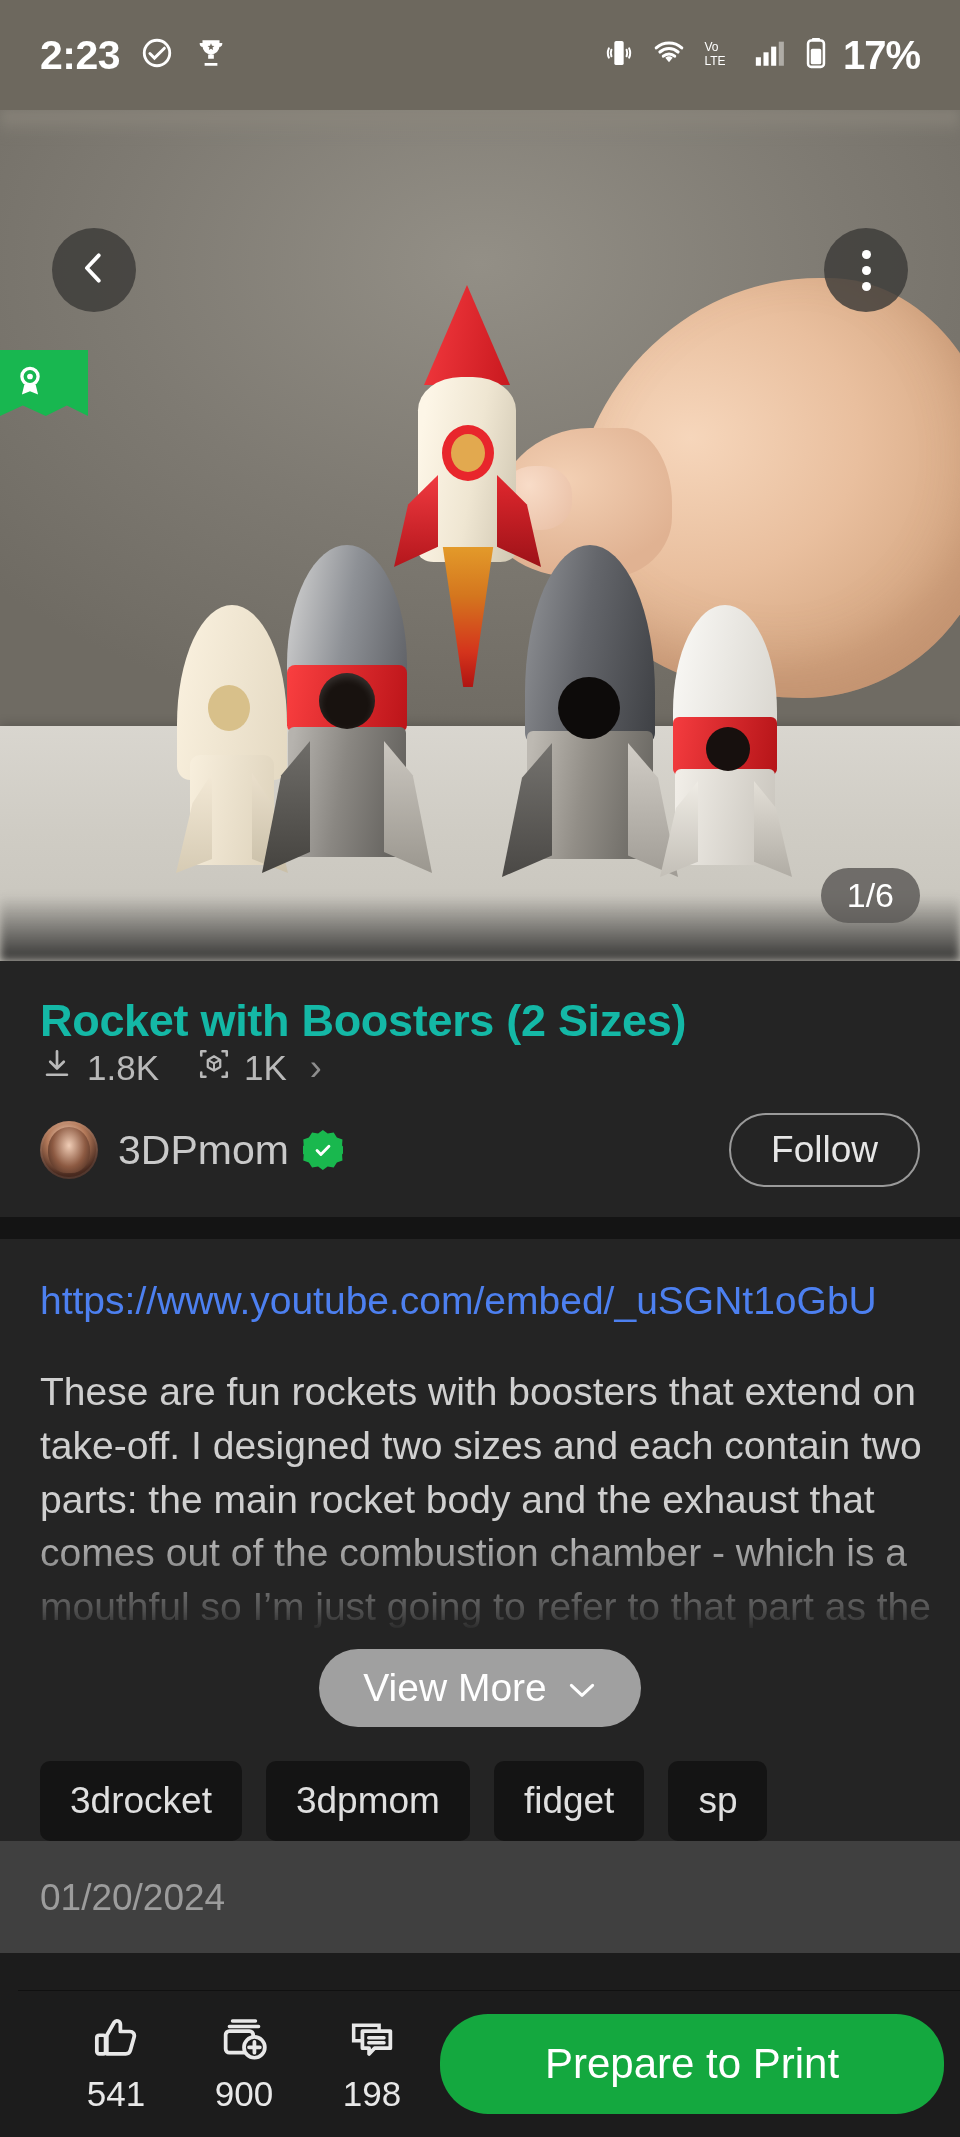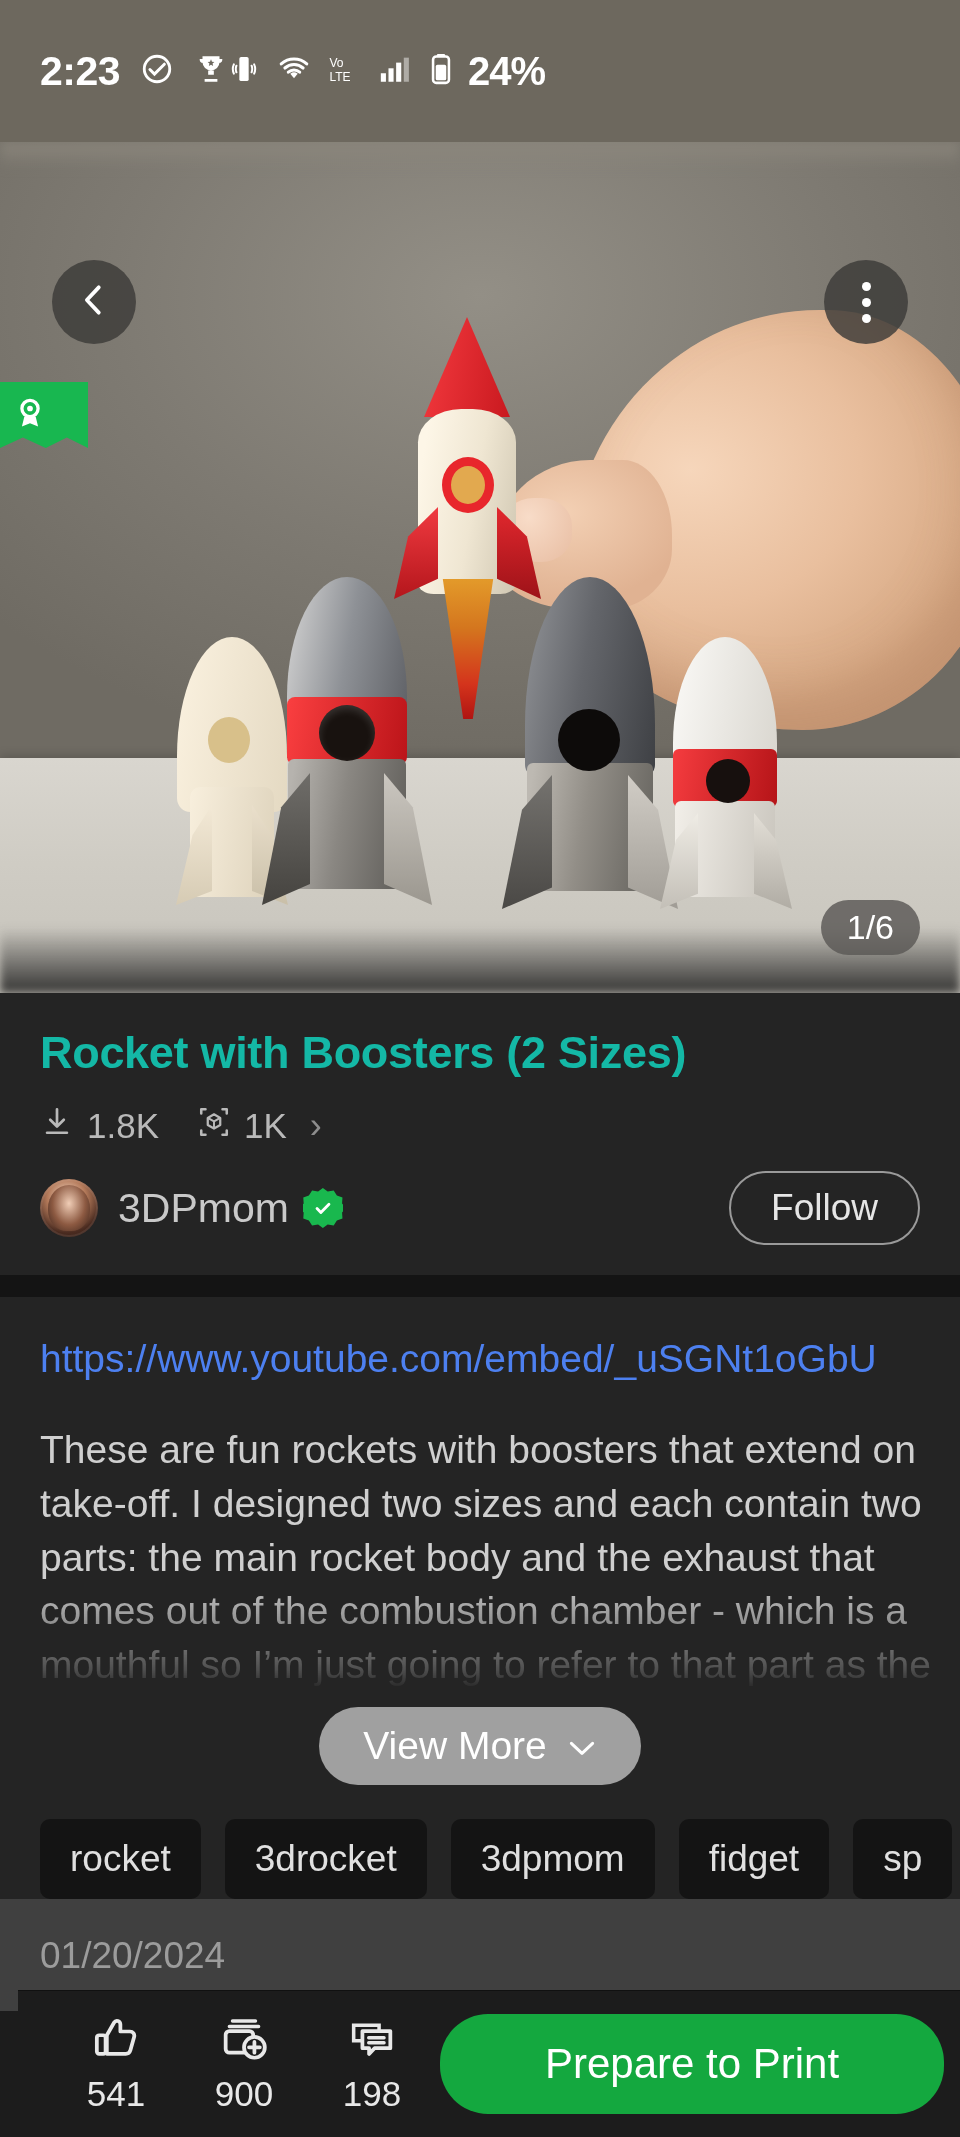--- a/index.html
+++ b/index.html
@@ -6,23 +6,23 @@
   html, body {
     width:960px; height:2137px;
     background:#0f0f0f;
     font-family:"Liberation Sans", sans-serif;
     overflow:hidden;
   }
   .phone { position:relative; width:960px; height:2137px; background:#1c1c1c; }
 
   
   .statusbar{
-    position:relative; height:142px; width:100%;
+    position:relative; height:110px; width:100%;
     background:linear-gradient(180deg,#6d685e 0%,#6d685e 100%);
-    display:flex; align-items:center; justify-content:flex-start;
+    display:flex; align-items:center; justify-content:space-between;
     padding:0 40px; color:#fff;
   }
   .sb-left{ display:flex; align-items:center; gap:20px; }
   .sb-time{ font-size:41px; font-weight:700; letter-spacing:-0.5px; }
   .sb-right{ display:flex; align-items:center; gap:14px; }
   .sb-batt-text{ font-size:40px; font-weight:700; letter-spacing:-1px; }
   .ico{ display:inline-block; }
 
   
   .hero{ position:relative; width:100%; height:851px; overflow:hidden; background:#8c8880; }
@@ -217,21 +217,21 @@
   }
   .hero-fade{
     position:absolute; left:0; right:0; bottom:0; height:120px;
     background:linear-gradient(180deg, rgba(28,28,28,0) 0%, rgba(28,28,28,.0) 45%, rgba(28,28,28,.85) 100%);
     filter:blur(4px);
   }
 
   
   .info{ background:#242424; padding:34px 40px 30px 40px; }
   .title{ color:#14b8a6; font-size:45px; font-weight:700; letter-spacing:-0.3px; }
-  .meta{ display:flex; align-items:flex-start; margin-top:26px; color:#b9b9b9; font-size:35px; gap:0; }
+  .meta{ display:flex; align-items:flex-start; color:#b9b9b9; font-size:35px; gap:0; }
   .meta .grp{ display:flex; align-items:center; gap:13px; }
   .meta .sep{ width:38px; }
   .chev{ color:#8d8d8d; font-size:36px; margin:0 4px 0 10px; }
   .cat{ color:#dcdcdc; font-size:35px; margin-left:36px; white-space:nowrap; overflow:hidden; text-overflow:ellipsis; max-width:470px; }
 
   .userrow{ display:flex; align-items:center; margin-top:24px; }
   .avatar{
     width:58px; height:58px; border-radius:50%; overflow:hidden; flex:0 0 auto;
     background:radial-gradient(circle at 46% 32%, #f3d9c6 0%, #b47a5a 38%, #4a2b20 70%, #2a1912 100%);
     box-shadow:inset 0 0 0 2px rgba(255,255,255,.08);
@@ -336,21 +336,21 @@
             <rect x="18.2" y="4" width="3.6" height="17" fill="#fff" opacity=".45"></rect>
           </svg>
       </span>
       <span class="ico">
         <svg width="26" height="34" viewBox="0 0 14 24">
             <rect x="4" y="1.4" width="6" height="2" rx="1" fill="#fff"></rect>
             <rect x="1.4" y="3.2" width="11.2" height="18.6" rx="2.2" fill="none" stroke="#fff" stroke-width="1.8"></rect>
             <rect x="3.3" y="9" width="7.4" height="11" rx="1.2" fill="#fff"></rect>
           </svg>
       </span>
-      <span class="sb-batt-text">24%</span>
+      <span class="sb-batt-text">17%</span>
     </div>
   </div>
 
   <div class="hero">
     <div class="hero-bg"></div>
     <div class="blurtop"></div>
     <div class="floor"></div>
 
     <div class="hand">
       <div class="finger"></div>
@@ -479,21 +479,20 @@
       <span>View More</span>
       <span>
         <svg width="30" height="20" viewBox="0 0 24 16">
             <path d="M3.5 3.5L12 11.5l8.5-8" stroke="#fff" stroke-width="2.4" fill="none" stroke-linecap="round" stroke-linejoin="round"></path>
           </svg>
       </span>
     </div>
   </div>
 
   <div class="tags">
-    <span class="tag">rocket</span>
     <span class="tag">3drocket</span>
     <span class="tag">3dpmom</span>
     <span class="tag">fidget</span>
     <span class="tag">sp</span>
   </div>
 
   <div class="date">01/20/2024</div>
 
   <div class="bottom">
     <div class="act">

